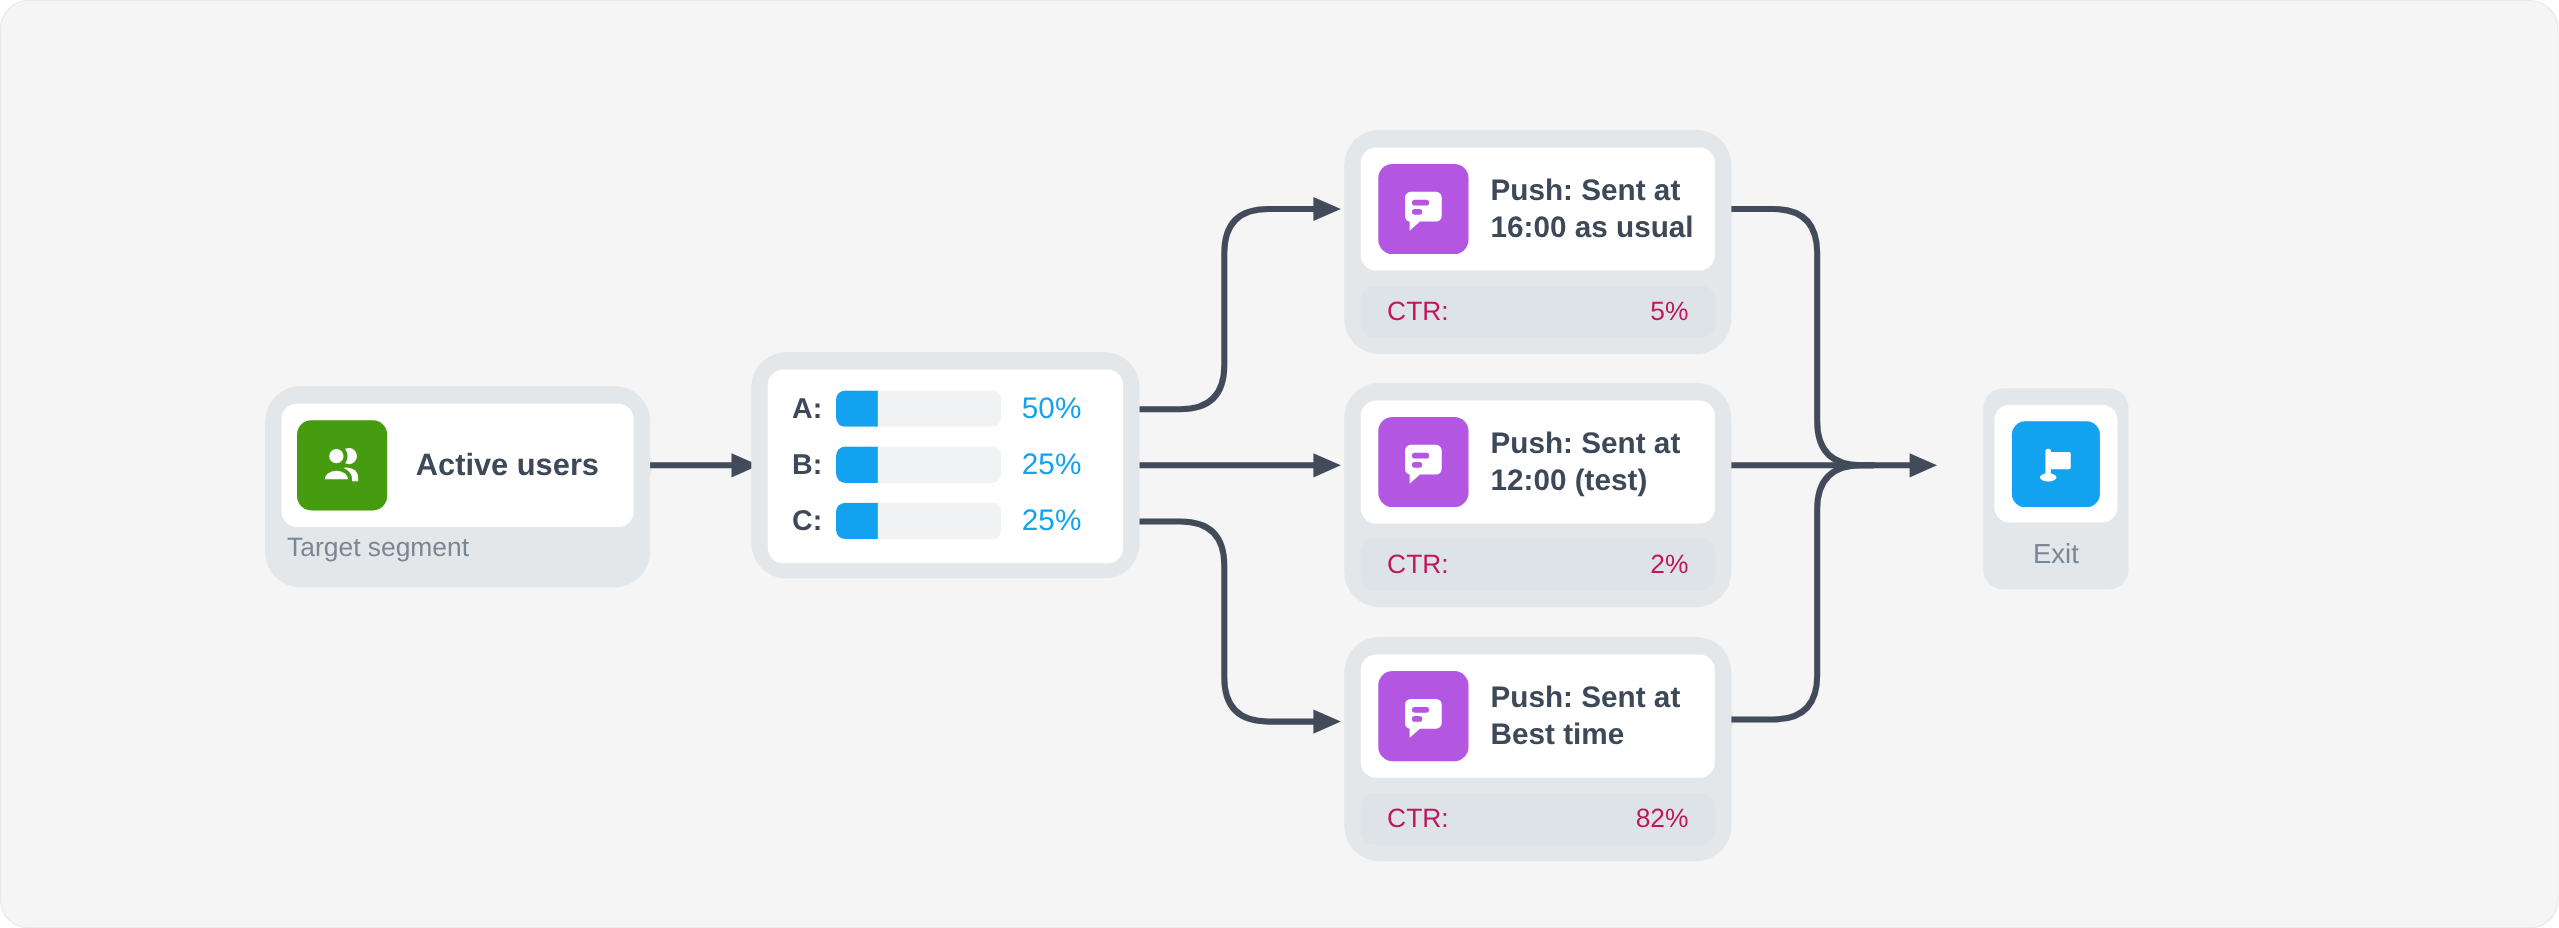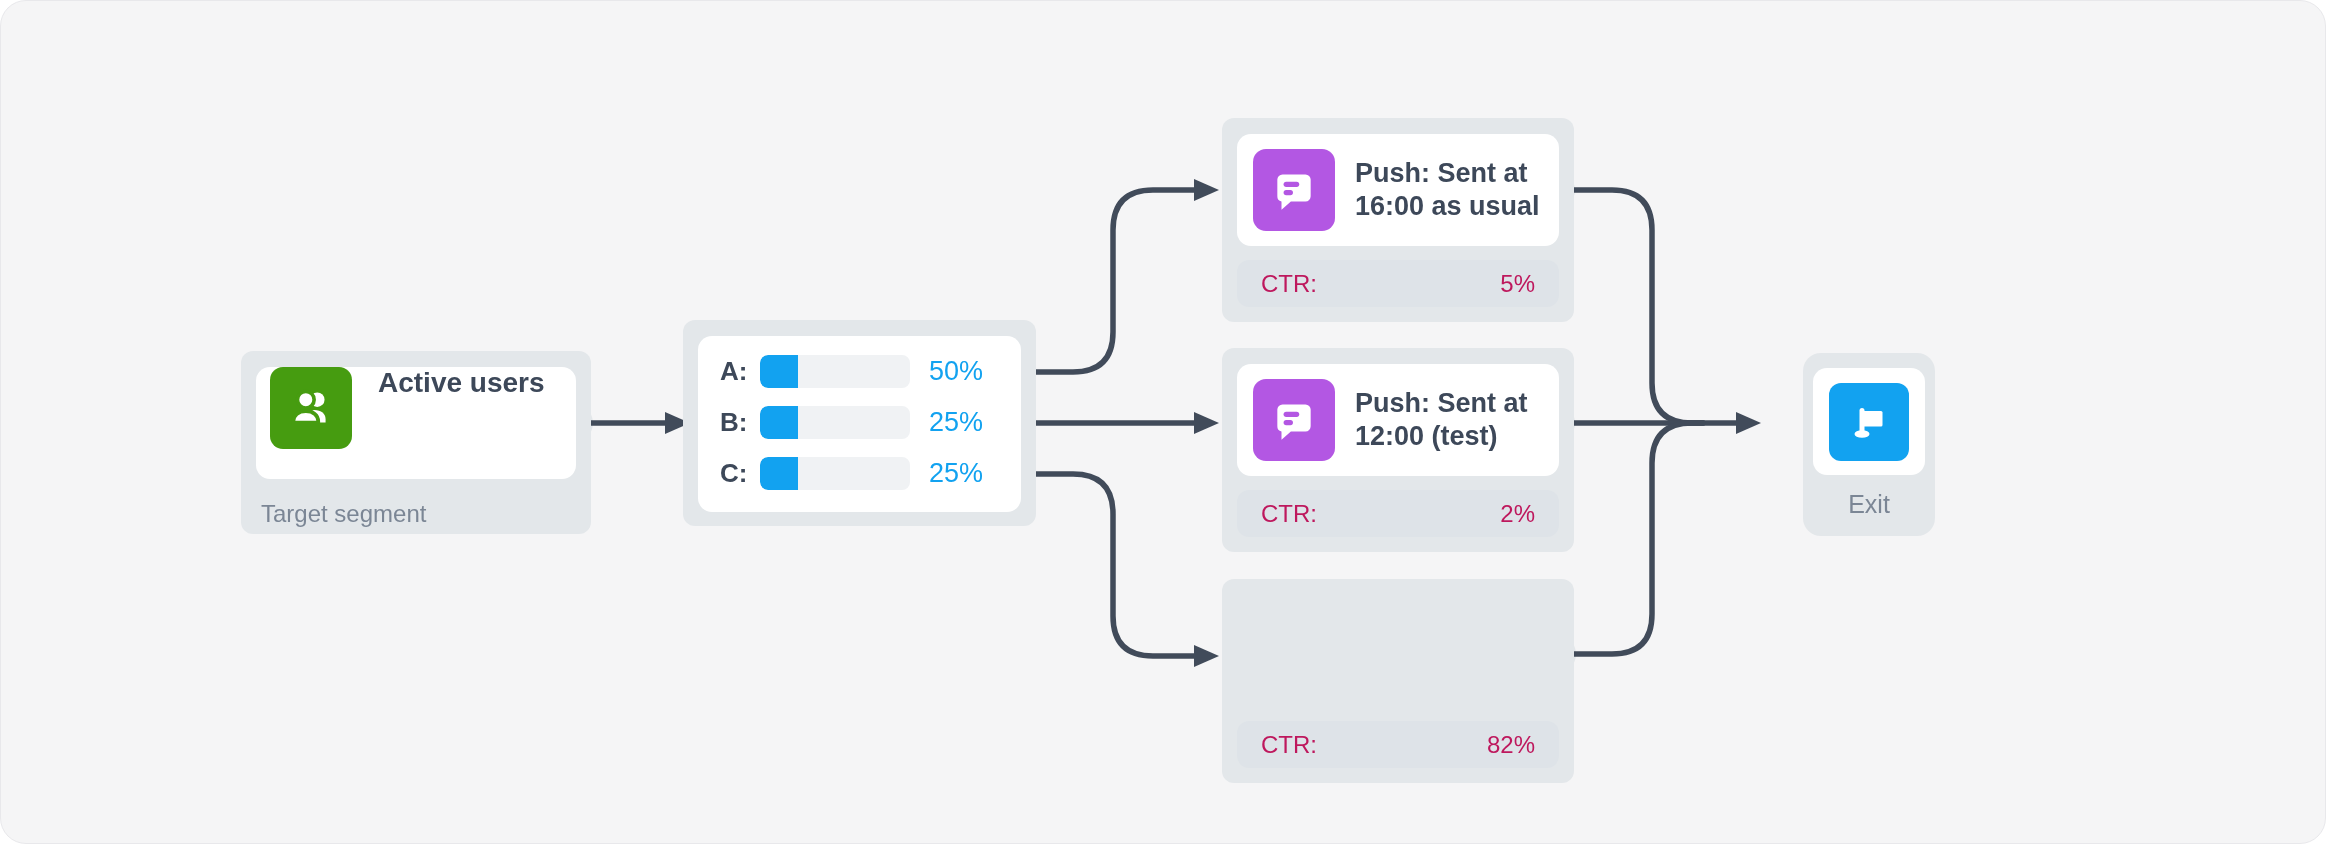--- a/index.html
+++ b/index.html
@@ -8,30 +8,30 @@
     position:relative;
     width:2326px;height:844px;
     background:var(--canvas-bg,#f5f5f6);
     border:1px solid #e8e8eb;
     border-radius:26px;
     box-sizing:border-box;
     overflow:hidden;
   }
   .wires{position:absolute;left:0;top:0;width:2326px;height:844px;pointer-events:none;}
 
-  .node{position:absolute;background:var(--node-bg,#e3e7ea);border-radius:12px;box-sizing:border-box;}
+  .node{position:absolute;background:var(--node-bg,#e3e7ea);border-radius:32px;box-sizing:border-box;}
   .card{position:absolute;background:#ffffff;border-radius:14px;box-sizing:border-box;}
 
   
   .seg{left:240px;top:350px;width:350px;height:183px;}
-  .seg .card{left:15px;top:16px;width:320px;height:112px;display:flex;align-items:flex-start;padding-left:14px;}
+  .seg .card{left:15px;top:16px;width:320px;height:112px;display:flex;align-items:center;padding-left:14px;}
   .icon-tile{width:82px;height:82px;border-radius:13px;flex:0 0 auto;display:flex;align-items:center;justify-content:center;}
   .seg-tile{background:var(--segment-icon,#469c10);}
   .seg-title{margin-left:26px;font-size:28px;font-weight:bold;color:#3d4859;}
-  .node-caption{position:absolute;left:20px;top:149px;font-size:24px;color:#7b8695;}
+  .node-caption{position:absolute;left:20px;top:133px;font-size:24px;color:#7b8695;}
 
   
   .split{left:682px;top:319px;width:353px;height:206px;}
   .split .card{left:15px;top:16px;width:323px;height:176px;padding:13px 38px 0 22px;}
   .split-row{display:flex;align-items:center;height:44px;margin-bottom:7px;}
   .split-label{width:40px;font-size:26px;font-weight:bold;color:#3d4859;}
   .bar-track{width:150px;height:33px;background:#f0f2f4;border-radius:8px;overflow:hidden;margin-right:12px;}
   .bar-fill{height:100%;background:var(--accent-blue,#12a2f0);border-radius:8px 0 0 8px;}
   .split-pct{flex:1;text-align:right;font-size:27px;font-weight:normal;color:var(--accent-blue,#12a2f0);}
 
@@ -166,20 +166,30 @@
       </div>
       <div class="push-title">Push: Sent at 12:00 (test)</div>
     </div>
     <div class="metric-pill">
       <span>CTR:</span>
       <span>2%</span>
     </div>
   </div>
 
   <div class="node push push3">
+    <div class="card">
+      <div class="icon-tile push-tile">
+        <svg width="50" height="50" viewBox="0 0 48 48">
+          <path d="M8 14a5 5 0 0 1 5-5h22a5 5 0 0 1 5 5v16a5 5 0 0 1-5 5H21l-9 8v-8h0a5 5 0 0 1-4-5z" fill="#ffffff"></path>
+          <rect x="14" y="16" width="15" height="5" rx="2.5" fill="var(--push-icon,#b357e3)"></rect>
+          <rect x="14" y="24" width="9" height="5" rx="2.5" fill="var(--push-icon,#b357e3)"></rect>
+        </svg>
+      </div>
+      <div class="push-title">Push: Sent at Best time</div>
+    </div>
     <div class="metric-pill">
       <span>CTR:</span>
       <span>82%</span>
     </div>
   </div>
 
   <div class="node exit">
     <div class="card">
       <div class="exit-tile">
         <svg width="48" height="48" viewBox="0 0 48 48">

